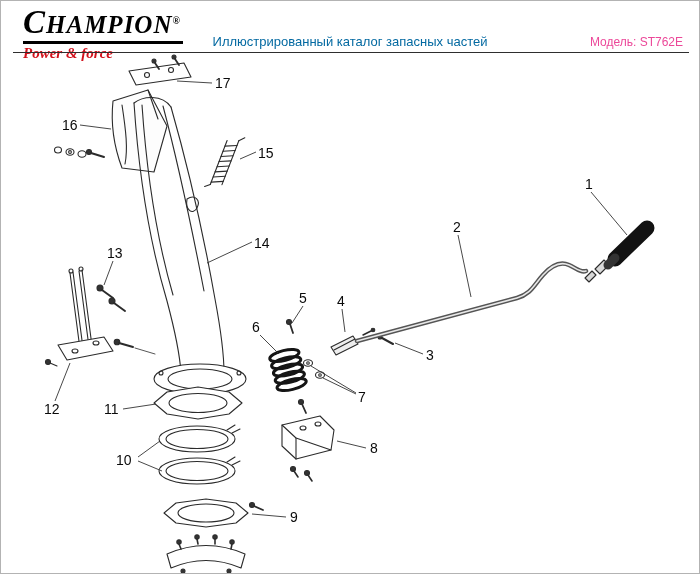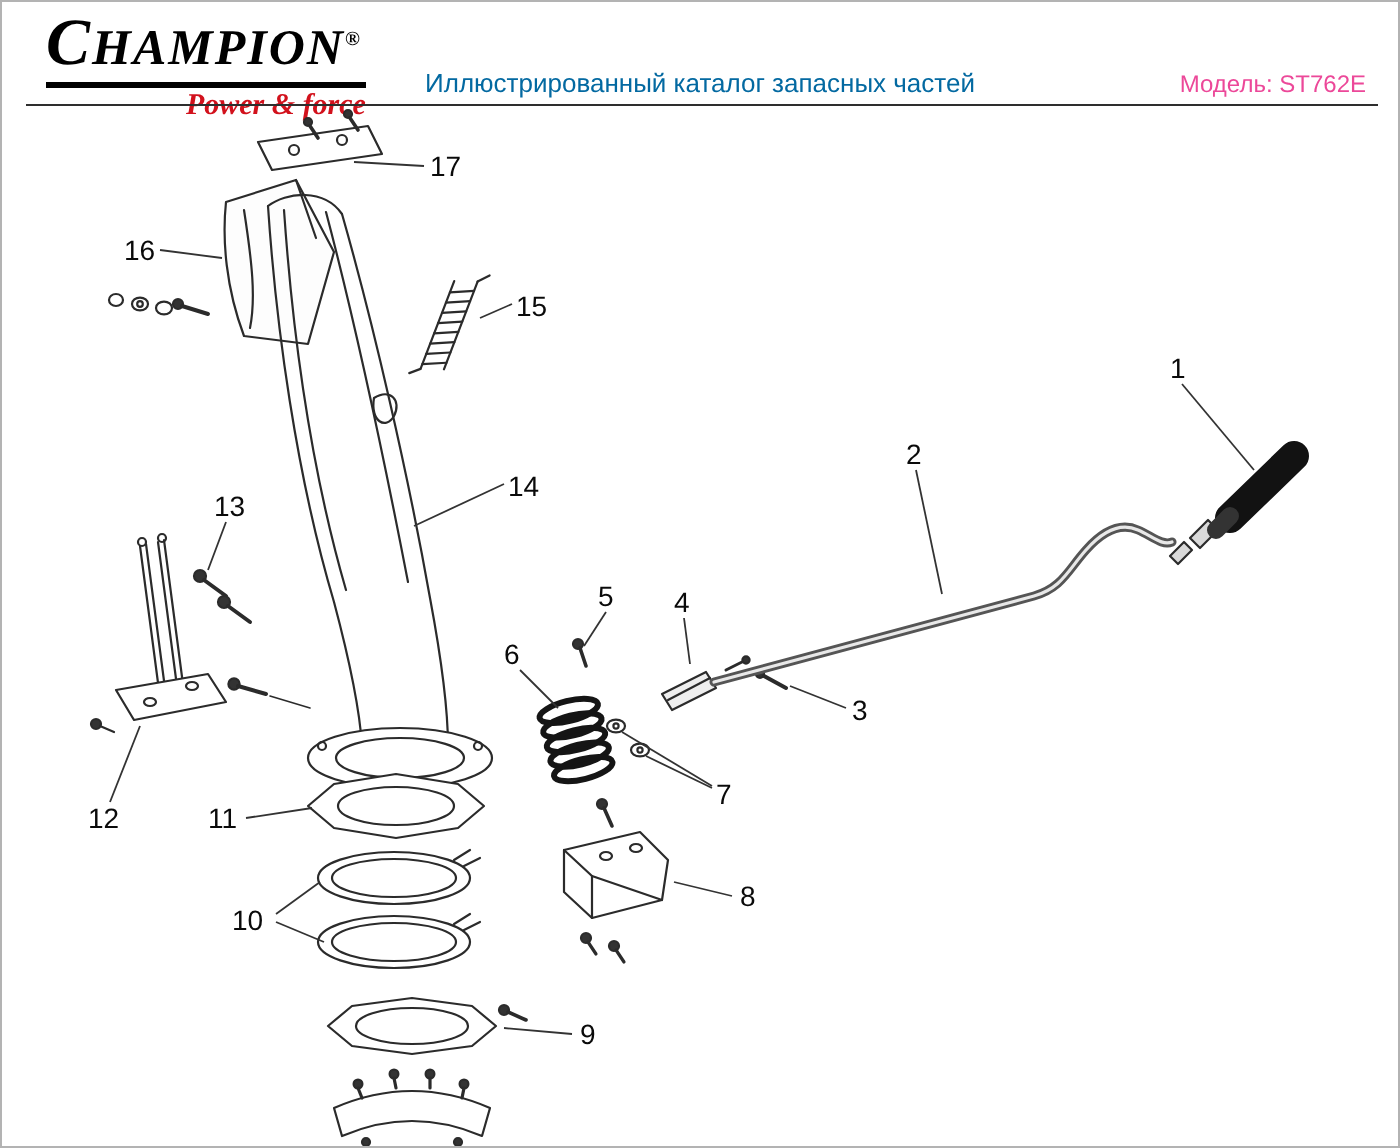--- a/index.html
+++ b/index.html
@@ -1,19 +1,19 @@
 <!DOCTYPE html>
 <html><head>
 <meta charset="utf-8">
 <style>
   html,body{margin:0;padding:0;background:#fff;}
   body{width:700px;height:574px;font-family:"Liberation Sans",sans-serif;}
   .page{position:relative;width:700px;height:574px;box-sizing:border-box;border:1px solid #b3b3b3;background:#fff;overflow:hidden;}
   .header{position:absolute;top:0;left:0;right:0;height:54px;}
-  .logo{position:absolute;left:22px;top:4px;text-align:right;}
+  .logo{position:absolute;left:22px;top:4px;text-align:left;}
   .brand{display:inline-block;font-family:"Liberation Serif",serif;font-style:italic;font-weight:bold;font-size:25px;letter-spacing:1px;color:#000;border-bottom:3px solid #000;line-height:1.05;padding:0 3px 1px 0;}
   .brand .big-c{font-size:33px;}
   .brand .reg{font-size:10px;vertical-align:super;letter-spacing:0;}
   .brand-sub{font-family:"Liberation Serif",serif;font-style:italic;font-weight:bold;font-size:15px;color:#d2111c;margin-top:1px;}
   .title{position:absolute;left:50%;transform:translateX(-50%);top:33px;font-size:13px;color:#0369a1;white-space:nowrap;}
   .model{position:absolute;right:16px;top:34px;font-size:12px;color:#ec4899;}
   .rule{position:absolute;top:51px;left:12px;right:10px;border-top:1.2px solid #2e2e2e;}
   svg{position:absolute;top:0;left:0;}
   svg text{font-family:"Liberation Sans",sans-serif;font-size:14px;fill:#0a0a0a;}
 </style>

